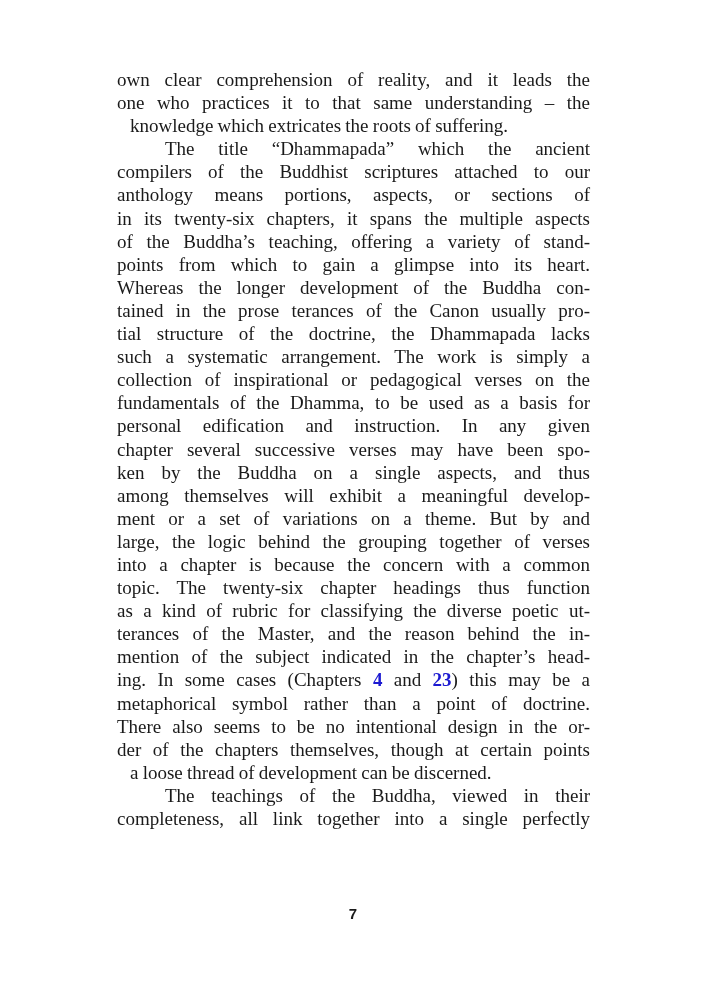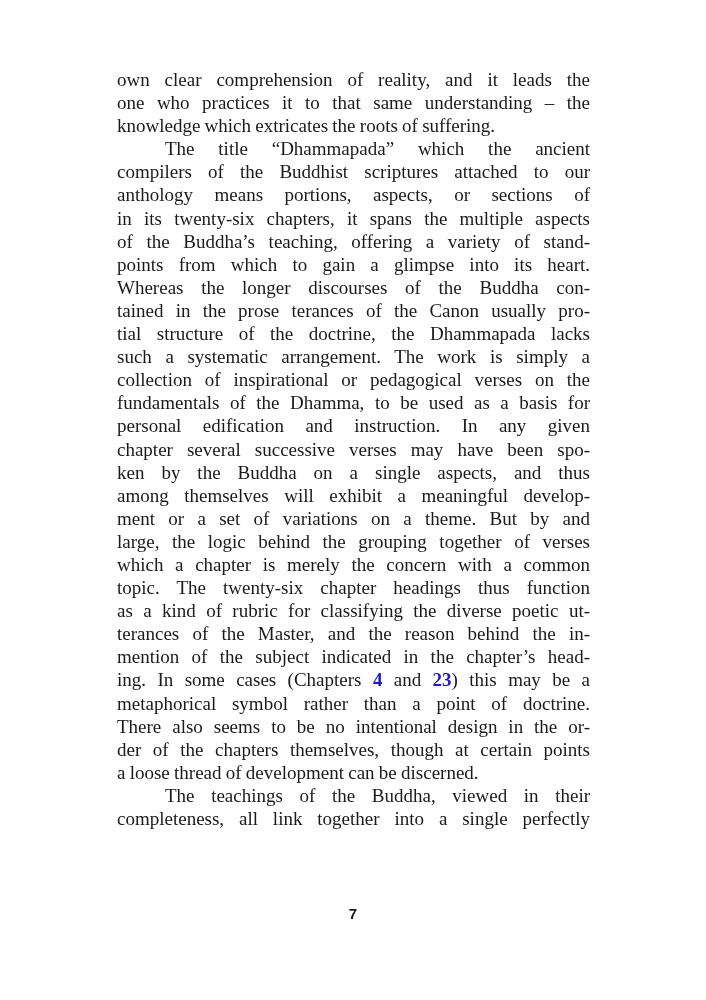--- a/index.html
+++ b/index.html
@@ -29,20 +29,21 @@
   .line {
     font-size: 19px;
     line-height: 23.1px;
     word-spacing: -0.5px;
     text-align: justify;
     text-align-last: justify;
     white-space: normal;
   }
   .line-last {
     text-align-last: left;
+    margin-left: 13px;
   }
   .line-indent {
     text-indent: 48px;
   }
   .chapter-link {
     color: var(--link-color, #1c1ad1);
     font-weight: bold;
     cursor: pointer;
   }
   .page-number {
@@ -67,33 +68,33 @@
         <div class="line">one who practices it to that same understanding – the</div>
         <div class="line line-last">knowledge which extricates the roots of suffering.</div>
       </div>
       <div class="paragraph">
         <div class="line line-indent">The title “Dhammapada” which the ancient</div>
         <div class="line">compilers of the Buddhist scriptures attached to our</div>
         <div class="line">anthology means portions, aspects, or sections of</div>
         <div class="line">in its twenty-six chapters, it spans the multiple aspects</div>
         <div class="line">of the Buddha’s teaching, offering a variety of stand-</div>
         <div class="line">points from which to gain a glimpse into its heart.</div>
-        <div class="line">Whereas the longer discourses of the Buddha con-</div>
+        <div class="line">Whereas the longer development of the Buddha con-</div>
         <div class="line">tained in the prose terances of the Canon usually pro-</div>
         <div class="line">tial structure of the doctrine, the Dhammapada lacks</div>
         <div class="line">such a systematic arrangement. The work is simply a</div>
         <div class="line">collection of inspirational or pedagogical verses on the</div>
         <div class="line">fundamentals of the Dhamma, to be used as a basis for</div>
         <div class="line">personal edification and instruction. In any given</div>
         <div class="line">chapter several successive verses may have been spo-</div>
         <div class="line">ken by the Buddha on a single aspects, and thus</div>
         <div class="line">among themselves will exhibit a meaningful develop-</div>
         <div class="line">ment or a set of variations on a theme. But by and</div>
         <div class="line">large, the logic behind the grouping together of verses</div>
-        <div class="line">which a chapter is merely the concern with a common</div>
+        <div class="line">into a chapter is because the concern with a common</div>
         <div class="line">topic. The twenty-six chapter headings thus function</div>
         <div class="line">as a kind of rubric for classifying the diverse poetic ut-</div>
         <div class="line">terances of the Master, and the reason behind the in-</div>
         <div class="line">mention of the subject indicated in the chapter’s head-</div>
         <div class="line">ing. In some cases (Chapters <span class="chapter-link">4</span> and <span class="chapter-link">23</span>) this may be a</div>
         <div class="line">metaphorical symbol rather than a point of doctrine.</div>
         <div class="line">There also seems to be no intentional design in the or-</div>
         <div class="line">der of the chapters themselves, though at certain points</div>
         <div class="line line-last">a loose thread of development can be discerned.</div>
       </div>

